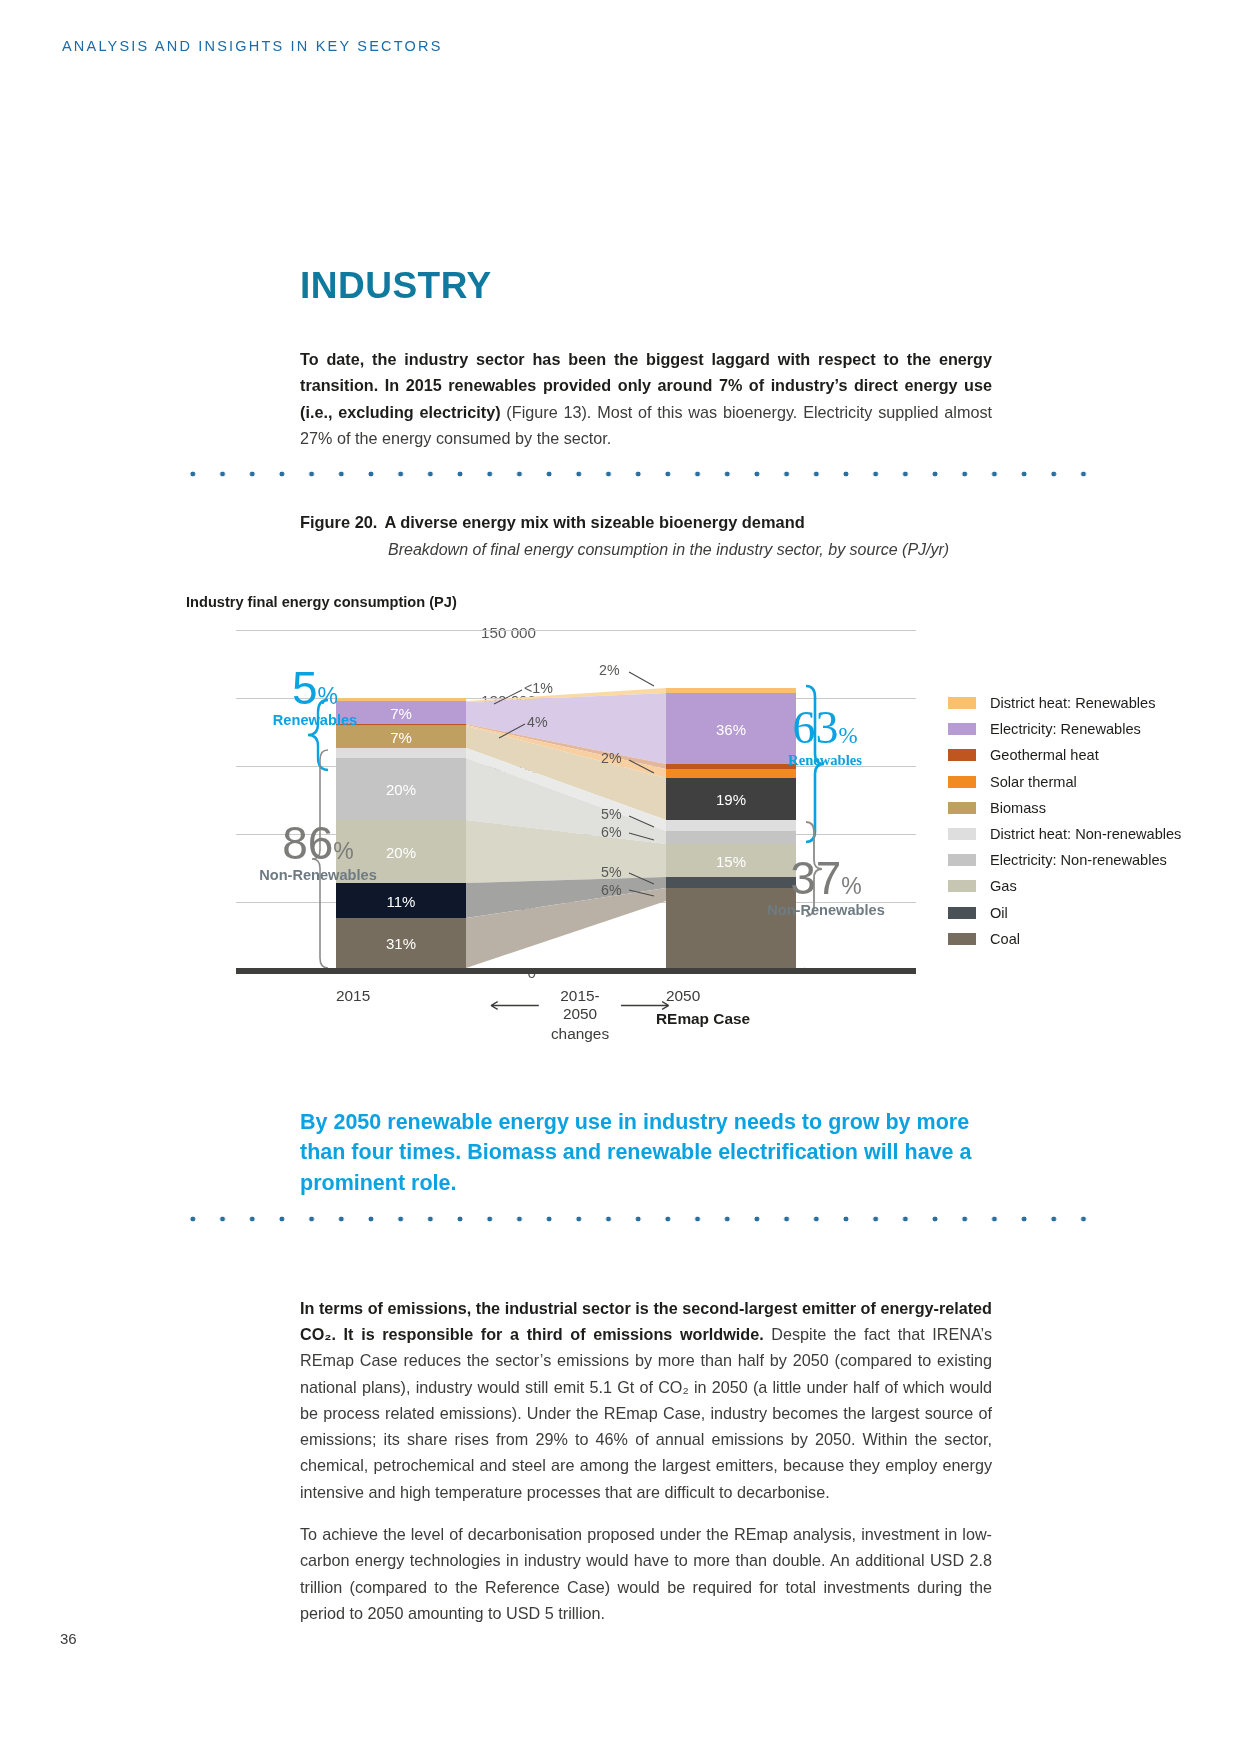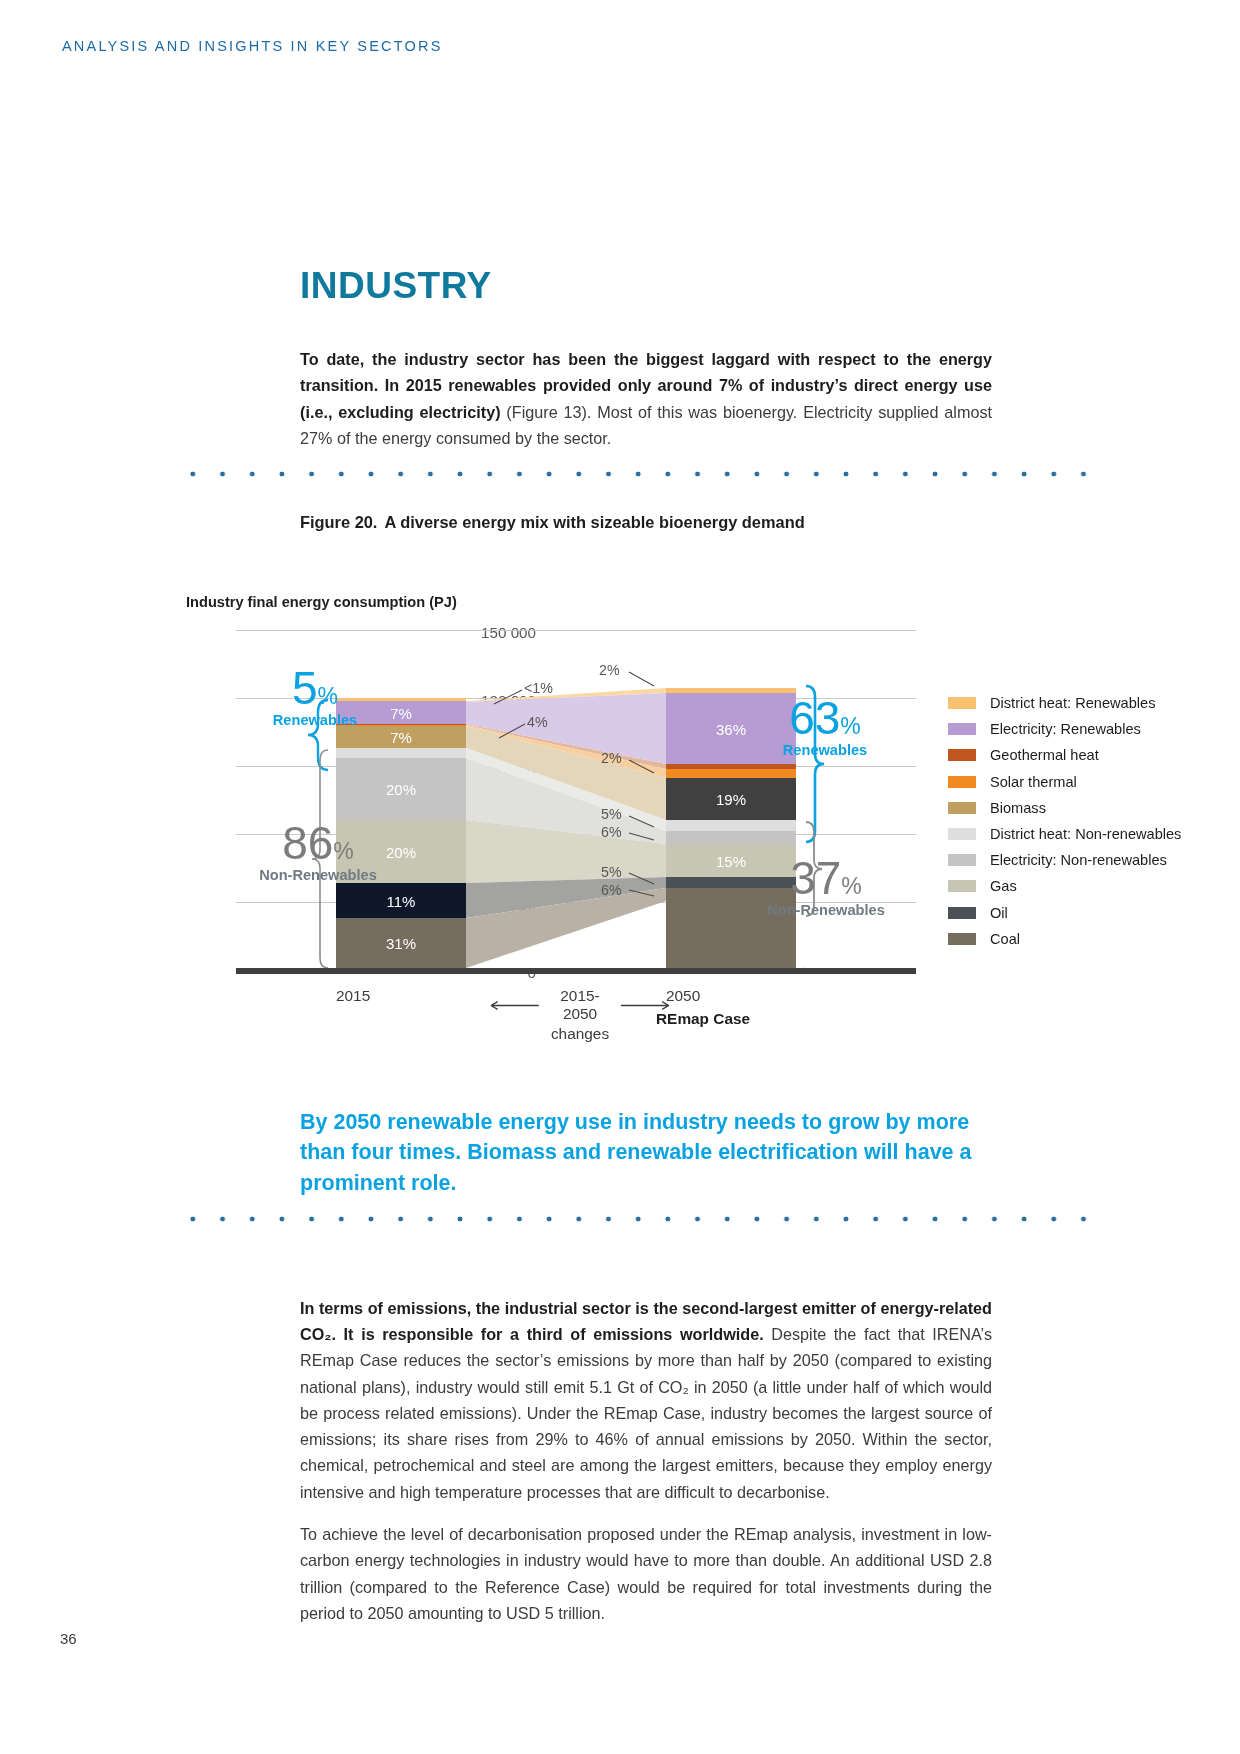--- a/index.html
+++ b/index.html
@@ -124,20 +124,21 @@
 
   <div class="runhead">ANALYSIS AND INSIGHTS IN KEY SECTORS</div>
 
   <h1 class="sec-title">INDUSTRY</h1>
 
   <p class="intro"><b>To date, the industry sector has been the biggest laggard with respect to the energy transition. In 2015 renewables provided only around 7% of industry’s direct energy use (i.e., excluding electricity)</b><span> (Figure 13). Most of this was bioenergy. Electricity supplied almost 27% of the energy consumed by the sector.</span></p>
 
   <div class="dots" id="dots-1"></div>
 
   <div class="fig-title"><span class="num">Figure 20.</span><span>A diverse energy mix with sizeable bioenergy demand</span></div>
+  <div class="fig-sub">Breakdown of final energy consumption in the industry sector, by source (PJ/yr)</div>
 
   <div class="chart">
 
     <div class="chart-ylabel">Industry final energy consumption (PJ)</div>
 
     <div class="ytick" style="top:44px;">150 000</div>
     <div class="ytick" style="top:112px;">120 000</div>
     <div class="ytick" style="top:180px;">90 000</div>
     <div class="ytick" style="top:248px;">60 000</div>
     <div class="ytick" style="top:316px;">30 000</div>
@@ -252,21 +253,21 @@
     </div>
 
     <div class="bigpct blue" style="left:250px;top:85px;width:130px;">
       <span class="n">5</span><span class="p">%</span>
       <span class="lab">Renewables</span>
     </div>
     <div class="bigpct grey" style="left:248px;top:240px;width:140px;">
       <span class="n">86</span><span class="p">%</span>
       <span class="lab">Non-Renewables</span>
     </div>
-    <div class="bigpct blue" style="left:760px;top:115px;width:130px;">
+    <div class="bigpct blue" style="left:760px;top:125px;width:130px;font-family:Liberation Serif, serif;">
       <span class="n">63</span><span class="p">%</span>
       <span class="lab">Renewables</span>
     </div>
     <div class="bigpct grey" style="left:756px;top:275px;width:140px;">
       <span class="n">37</span><span class="p">%</span>
       <span class="lab">Non-Renewables</span>
     </div>
 
     <div class="xlab" style="left:336px;top:407px;width:130px;">2015</div>
 

